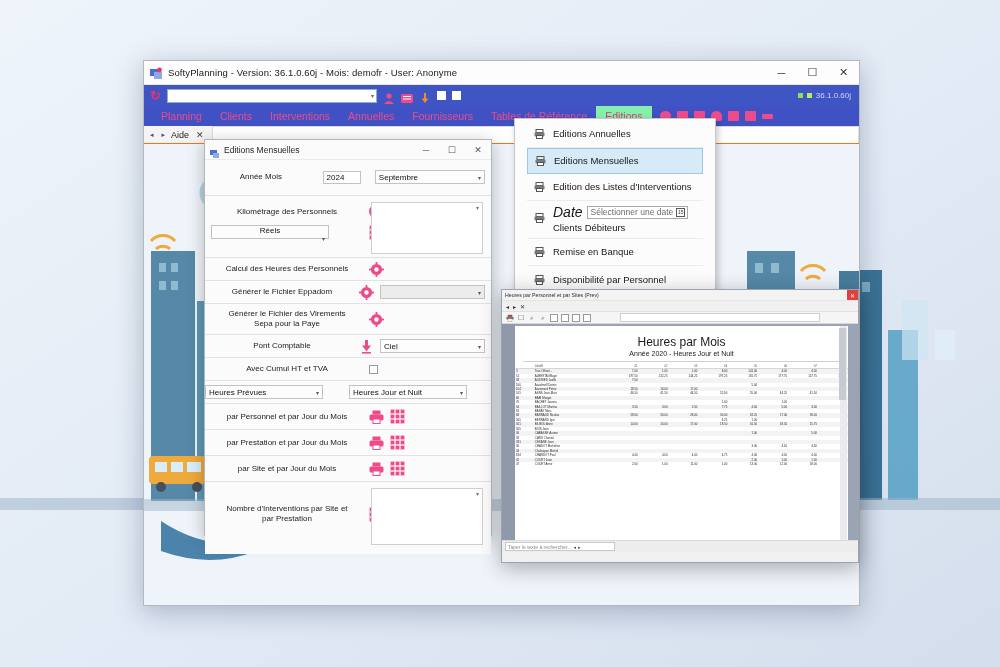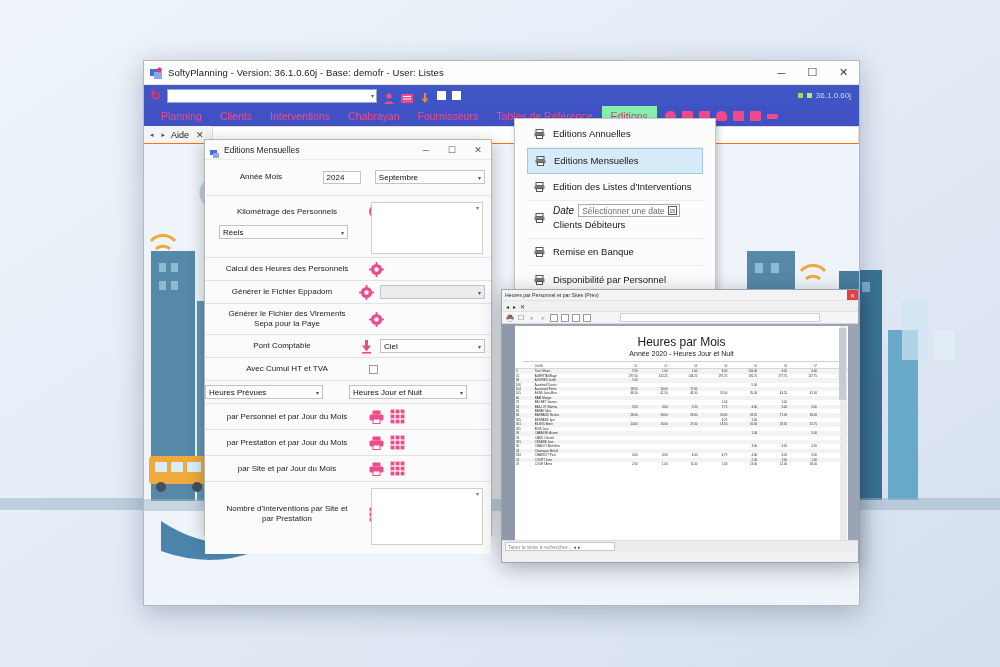--- a/index.html
+++ b/index.html
@@ -67,21 +67,21 @@
     z-index:40;
   }
   .mnu-row { height:27px; display:flex; align-items:center; padding:0 6px; gap:8px; font-size:9.5px; color:#171717;
     border-bottom:1px solid #ececec; }
   .mnu-row:last-child { border-bottom:none; }
   .mnu-row.highlight { background:#d6eaf8; border:1px solid #9ec9e2; height:26px; }
   .mnu-row.tall { height:38px; align-items:flex-start; padding-top:3px; }
   .printer-ico { width:12px; flex:0 0 12px; display:flex; justify-content:center; }
   .mnu-text { line-height:1.25; }
   .date-row-inner { display:flex; align-items:center; gap:4px; }
-  .date-it { font-style:italic; font-size:10px; }
+  .date-it { font-style:italic; font-size:14px; }
   .date-field { border:1px solid #a9a9a9; background:#fff; height:13px; display:flex; align-items:center;
      padding:0 2px 0 3px; gap:3px; }
   .date-ph { font-size:8.5px; color:#6d6d6d; }
   .cal-ico { width:9px; height:9px; border:1px solid #5a5a5a; background:#fff; font-size:5px;
      display:flex; align-items:center; justify-content:center; color:#333; }
 
   
   #ed-dialog {
     position:absolute; left:204px; top:139px; width:288px; height:397px;
     background:#f6f6f6; border:1px solid #b5b5b5; box-shadow:0 4px 16px rgba(0,0,0,.26); z-index:30;
@@ -226,21 +226,21 @@
 <div id="app-window">
 
   <div id="title-bar">
     <span class="app-icon">
       <svg width="13" height="13" viewBox="0 0 13 13">
         <rect x="0" y="2" width="9" height="7" fill="#4a6fd0"></rect>
         <rect x="4" y="5" width="8" height="7" fill="#8fa8e6"></rect>
         <circle cx="9.5" cy="3" r="2.4" fill="#e8336b"></circle>
       </svg>
     </span>
-    <span class="tb-text">SoftyPlanning - Version: 36.1.0.60j - Base: demofr - User: Listes</span>
+    <span class="tb-text">SoftyPlanning - Version: 36.1.0.60j - Mois: demofr - User: Anonyme</span>
     <div class="win-btns">
       <div class="win-btn">─</div>
       <div class="win-btn">☐</div>
       <div class="win-btn close">✕</div>
     </div>
   </div>
 
   <div id="tool-strip">
     <span id="refresh-icon">↻</span>
     <div id="global-search">
@@ -271,21 +271,21 @@
       <span class="dot" style="background:#8ce05a"></span>
       <span class="dot" style="background:#b9e86a"></span>
       <span class="ver-text">36.1.0.60j</span>
     </span>
   </div>
 
   <div id="menu-ribbon">
     <div class="menu-item">Planning</div>
     <div class="menu-item">Clients</div>
     <div class="menu-item">Interventions</div>
-    <div class="menu-item">Chabrayan</div>
+    <div class="menu-item">Annuelles</div>
     <div class="menu-item">Fournisseurs</div>
     <div class="menu-item">Tables de Référence</div>
     <div class="menu-item active">Editions</div>
     <div class="ribbon-icons">
       <span class="ri circle"></span>
       <span class="ri"></span>
       <span class="ri"></span>
       <span class="ri" style="border-radius:50% 50% 2px 2px"></span>
       <span class="ri"></span>
       <span class="ri"></span>
@@ -463,21 +463,21 @@
           <svg width="15" height="15" viewBox="0 0 15 15">
               <circle cx="7.5" cy="7.5" r="6.6" fill="none" stroke="#ef4b8a" stroke-width="1.7"></circle>
               <ellipse cx="7.5" cy="7.5" rx="3" ry="6.6" fill="none" stroke="#ef4b8a" stroke-width="1.2"></ellipse>
               <line x1="1" y1="7.5" x2="14" y2="7.5" stroke="#ef4b8a" stroke-width="1.2"></line>
               <line x1="2" y1="4.5" x2="13" y2="4.5" stroke="#ef4b8a" stroke-width="1"></line>
               <line x1="2" y1="10.5" x2="13" y2="10.5" stroke="#ef4b8a" stroke-width="1"></line>
             </svg>
         </span>
       </div>
       <div class="row" style="padding-top:2px">
-        <span class="sel" style="width:129px; margin-left:8px;">
+        <span class="sel" style="width:118px; margin-left:0;flex-direction:column;">
           <span>Réels</span>
           <span class="ar">▾</span>
         </span>
         <span style="width:28px"></span>
         <span class="icobtn">
           <svg width="15" height="15" viewBox="0 0 15 15">
               <rect x="0.6" y="0.6" width="13.8" height="13.8" fill="#ef4b8a"></rect>
               <g stroke="#fff" stroke-width="1.2">
                 <line x1="5" y1="0.6" x2="5" y2="14.4"></line>
                 <line x1="10" y1="0.6" x2="10" y2="14.4"></line>

